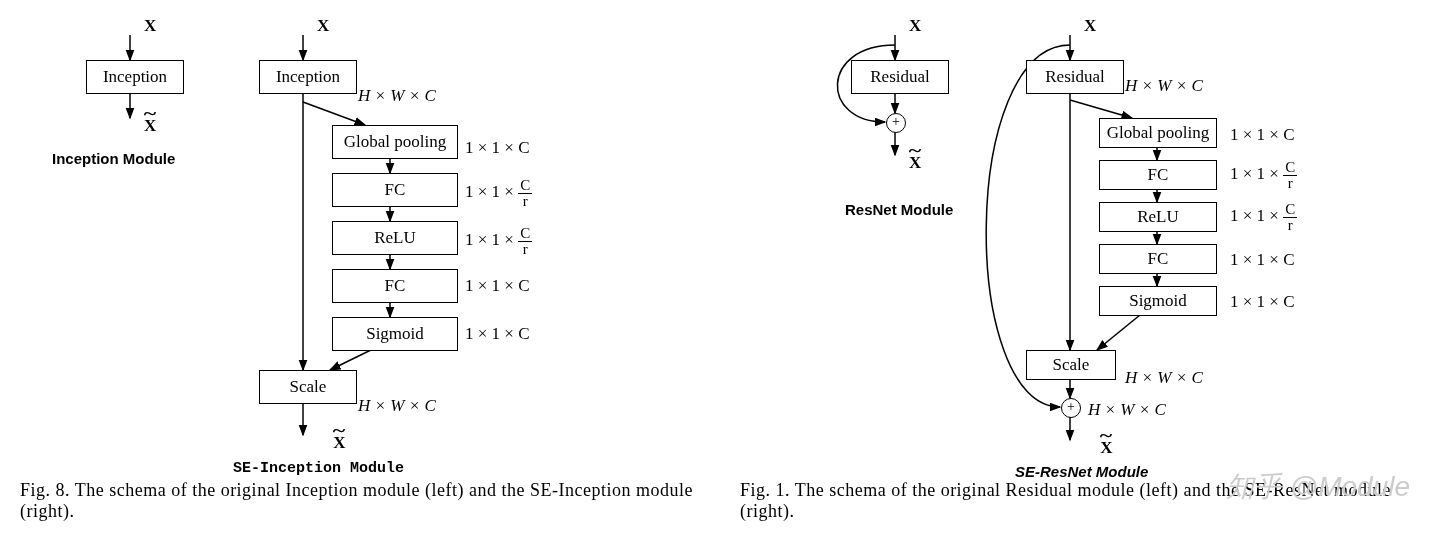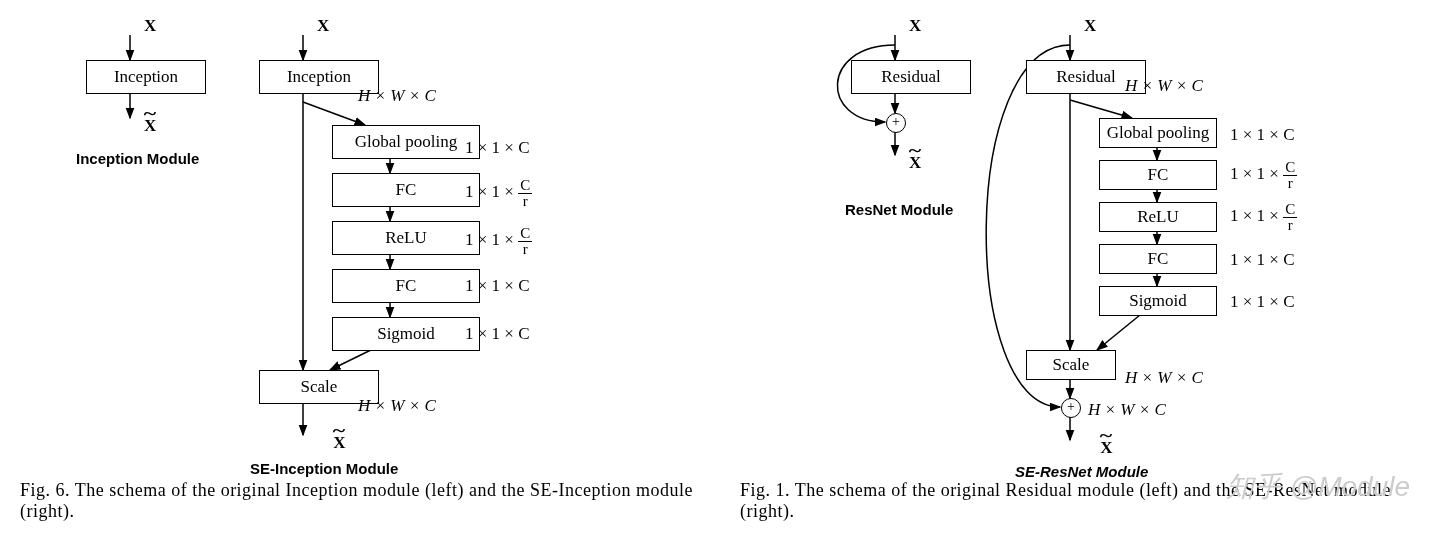--- a/index.html
+++ b/index.html
@@ -1,20 +1,20 @@
 <!DOCTYPE html>
 <html><head>
 <meta charset="utf-8">
 <style>
 body { margin: 0; font-family: "Times New Roman", serif; background: #fff; color: #000; width: 1440px; font-size: 16px; }
 .fig-wrap { display: flex; gap: 40px; padding: 10px 20px; }
 .figure { flex: 1; }
 .diagram { height: 470px; position: relative; }
 .caption { font-size: 18px; letter-spacing: 0.5px; }
-.box { position: absolute; border: 1.5px solid #000; background: #fff; text-align: center; padding: 6px 15px; font-size: 17px; }
+.box { position: absolute; border: 1.5px solid #000; background: #fff; text-align: center; padding: 6px 4px; font-size: 17px; }
 .lbl { position: absolute; font-size: 17px; }
 .bold { font-weight: bold; }
 .tilde { position: relative; }
 .tilde::before { content: "~"; position: absolute; top: -12px; left: 50%; transform: translateX(-50%) scaleX(1.4); font-weight: bold; }
 .frac { display: inline-flex; flex-direction: column; align-items: center; vertical-align: middle; line-height: 1; font-size: 15px; }
 .frac-num { border-bottom: 1px solid #000; padding: 0 2px; }
 .frac-den { padding: 0 2px; }
 .plus { position: absolute; width: 18px; height: 18px; border: 1.5px solid #000; border-radius: 50%; text-align: center; line-height: 16px; font-size: 14px; background: #fff; }
 svg.arrows { position: absolute; top: 0; left: 0; width: 100%; height: 100%; overflow: visible; pointer-events: none; }
 .module-title { font-weight: bold; font-size: 15px; font-family: Arial, sans-serif; }
@@ -46,21 +46,21 @@
       <line x1="370" y1="196" x2="370" y2="211" stroke="#000" stroke-width="1.5" marker-end="url(#ah)"></line>
       <line x1="370" y1="244" x2="370" y2="259" stroke="#000" stroke-width="1.5" marker-end="url(#ah)"></line>
       <line x1="370" y1="292" x2="370" y2="307" stroke="#000" stroke-width="1.5" marker-end="url(#ah)"></line>
       <line x1="355" y1="338" x2="310" y2="360" stroke="#000" stroke-width="1.5" marker-end="url(#ah)"></line>
       <line x1="283" y1="393" x2="283" y2="425" stroke="#000" stroke-width="1.5" marker-end="url(#ah)"></line>
     </svg>
     
     <span class="lbl bold" style="left:124px;top:6px;">X</span>
     <div class="box" style="left:66px;top:50px;width:88px;">Inception</div>
     <span class="lbl bold tilde" style="left:124px;top:106px;">X</span>
-    <span class="lbl module-title" style="left:56px;top:140px;">Inception Module</span>
+    <span class="lbl module-title" style="left:32px;top:140px;">Inception Module</span>
 
     
     <span class="lbl bold" style="left:297px;top:6px;">X</span>
     <div class="box" style="left:239px;top:50px;width:88px;">Inception</div>
     <span class="lbl" style="left:338px;top:76px;font-style:italic;">H × W × C</span>
     <div class="box" style="left:312px;top:115px;width:116px;">Global pooling</div>
     <span class="lbl" style="left:445px;top:128px;">1 × 1 × C</span>
     <div class="box" style="left:312px;top:163px;width:116px;">FC</div>
     <span class="lbl" style="left:445px;top:168px;"><span>1 × 1 × </span><span class="frac">
             <span class="frac-num">C</span>
@@ -71,23 +71,23 @@
             <span class="frac-num">C</span>
             <span class="frac-den">r</span>
           </span></span>
     <div class="box" style="left:312px;top:259px;width:116px;">FC</div>
     <span class="lbl" style="left:445px;top:266px;">1 × 1 × C</span>
     <div class="box" style="left:312px;top:307px;width:116px;">Sigmoid</div>
     <span class="lbl" style="left:445px;top:314px;">1 × 1 × C</span>
     <div class="box" style="left:239px;top:360px;width:88px;">Scale</div>
     <span class="lbl" style="left:338px;top:386px;font-style:italic;">H × W × C</span>
     <span class="lbl bold tilde" style="left:297px;top:423px;">X</span>
-    <span class="lbl module-title" style="left:230px;top:450px;">SE-Inception Module</span>
+    <span class="lbl module-title" style="left:213px;top:450px;font-family:Liberation Mono, monospace;">SE-Inception Module</span>
   </div>
-  <div class="caption">Fig. 6. The schema of the original Inception module (left) and the SE-Inception module (right).</div>
+  <div class="caption">Fig. 8. The schema of the original Inception module (left) and the SE-Inception module (right).</div>
 </div>
 
 <div class="figure">
   <div class="diagram">
     <svg class="arrows">
       <defs>
             <marker id="ah3" markerWidth="8" markerHeight="8" refX="7" refY="3" orient="auto">
               <path d="M0,0 L8,3 L0,6 Z" fill="#000"></path>
             </marker>
           </defs>

